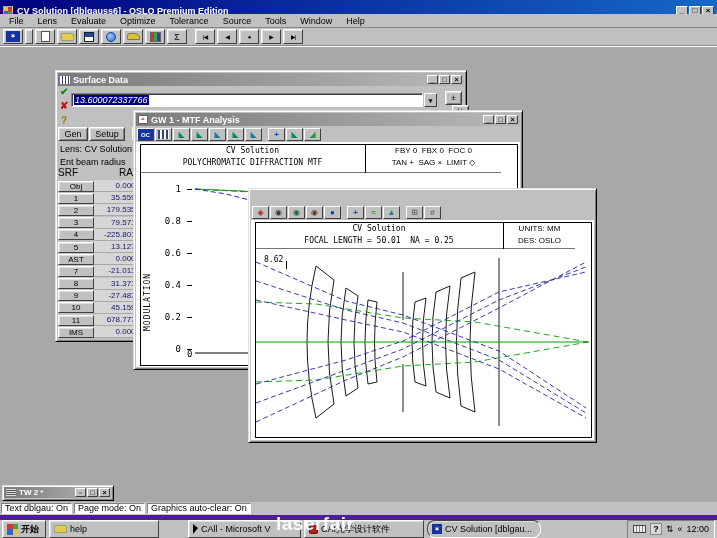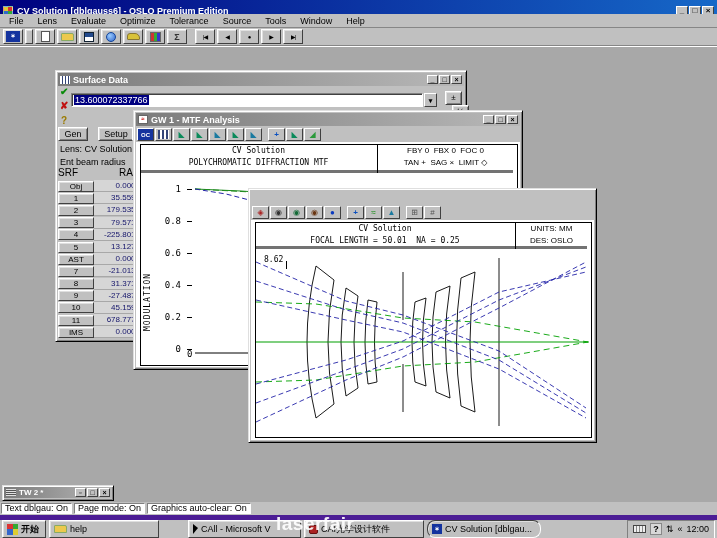--- a/index.html
+++ b/index.html
@@ -1,21 +1,21 @@
 <!DOCTYPE html>
 <html><head>
 <meta charset="utf-8">
 <style>
 * { margin:0; padding:0; box-sizing:border-box; }
 html,body { width:717px; height:538px; }
 body { position:relative; overflow:hidden; background:#a8a8a8; font-family:"Liberation Sans",sans-serif; font-size:9px; color:#000; }
 
 
 .bevel-out { background:#c0c0c0; border:1px solid; border-color:#ffffff #404040 #404040 #ffffff; box-shadow: inset 1px 1px 0 #dfdfdf, inset -1px -1px 0 #808080; }
-.bevel-in  { background:#ffffff; border:1px solid; border-color:#808080 #ffffff #ffffff #808080; box-shadow: inset 1px 1px 0 #404040; }
+.bevel-in  { background:#ffffff; border:1px solid; border-color:#808080 #ffffff #ffffff #808080; box-shadow: inset 1px 1px 0 #404040; font-style: italic; }
 .win { position:absolute; background:#c0c0c0; border:1px solid; border-color:#dfdfdf #000 #000 #dfdfdf; box-shadow: inset 1px 1px 0 #fff, inset -1px -1px 0 #808080; }
 .tb { height:13px; margin:2px; display:flex; align-items:center; gap:3px; padding:0 2px; font-size:9px; font-weight:bold; color:#fff; white-space:nowrap; overflow:hidden; }
 .tb.active   { background:linear-gradient(90deg,#000080,#1670cf); }
 .tb.inactive { background:linear-gradient(90deg,#7b7b7b,#b8b8b8); }
 .tb-btns { margin-left:auto; display:flex; gap:1px; }
 .cbtn { width:12px; height:10px; background:#c0c0c0; border:1px solid; border-color:#fff #404040 #404040 #fff; font-size:8px; line-height:8px; text-align:center; color:#000; font-weight:bold; padding:0; }
 .cbtn.sm { width:11px; height:9px; font-size:7px; line-height:7px; }
 
 
 .app-titlebar { position:absolute; left:0; top:0; width:717px; height:21px; background:linear-gradient(90deg,#00007e,#1668c8); display:flex; align-items:center; gap:4px; padding:0 3px; }
@@ -54,21 +54,21 @@
 .sd-h div { text-align:center; }
 .sd-row { display:flex; height:12.2px; align-items:center; }
 .r-btn { width:36px; height:11px; background:#c0c0c0; border:1px solid; border-color:#fff #404040 #404040 #fff; box-shadow:inset 1px 1px 0 #dfdfdf; font-size:8px; line-height:9px; text-align:center; padding:0; }
 .r-val { width:48px; height:12px; background:#d6d6d6; border-bottom:1px solid #a8a8a8; border-right:1px solid #a8a8a8; font-size:8px; line-height:12px; text-align:right; padding-right:1px; color:#14146a; }
 
 
 .wtools { position:absolute; left:2px; top:16px; right:2px; height:15px; display:flex; align-items:center; gap:1px; padding-left:1px; }
 .tico { width:17px; height:13px; background:#c0c0c0; border:1px solid; border-color:#fff #404040 #404040 #fff; display:flex; align-items:center; justify-content:center; font-size:8px; padding:0; }
 .plot { position:absolute; left:2px; top:31px; right:2px; bottom:2px; background:#fff; }
 .page { position:absolute; border:1px solid #000; background:#fff; }
-.phead { position:absolute; left:0; top:0; right:4px; border-bottom:3px solid #737373; font-family:"DejaVu Sans Mono",monospace; }
+.phead { position:absolute; left:0; top:0; right:16px; border-bottom:1px solid #737373; font-family:"DejaVu Sans Mono",monospace; }
 .phead .l1,.phead .l2 { text-align:center; font-size:8px; line-height:12px; white-space:pre; }
 .phead-r { position:absolute; right:0; top:0; bottom:0; border-left:1px solid #000; font-family:Liberation Sans, sans-serif; }
 .phead-r div { font-size:8px; line-height:12px; text-align:center; white-space:pre; }
 .mono { font-family:"DejaVu Sans Mono",monospace; }
 
 
 #mtf-win { left:133px; top:110px; width:390px; height:260px; z-index:20; }
 #mtf-page { left:4px; top:2px; width:378px; height:222px; }
 .ylab { position:absolute; left:2px; top:186px; transform:rotate(-90deg); transform-origin:left top; font-size:8px; letter-spacing:1px; }
 .ytick { position:absolute; left:12px; width:28px; text-align:right; font-size:9px; font-family:"DejaVu Sans Mono",monospace; }
@@ -179,21 +179,21 @@
   <span class="sd-mark" style="left:4px;top:15px;color:#0a8a0a;">✔</span>
   <span class="sd-mark" style="left:4px;top:29px;color:#c01010;">✘</span>
   <span class="sd-mark" style="left:5px;top:44px;color:#9a7a00;">?</span>
   <div class="sd-input bevel-in">
     <span class="sd-sel">13.600072337766</span>
   </div>
   <button class="cbtn sd-drop">▾</button>
   <button class="sd-ico bevel-out" style="left:389px;">±</button>
   <button class="sd-ico bevel-out" style="left:396px;top:34px;">½</button>
   <button class="sd-tab bevel-out" style="left:2px;width:30px;">Gen</button>
-  <button class="sd-tab bevel-out" style="left:42px;width:36px;">Setup</button>
+  <button class="sd-tab bevel-out" style="left:33px;width:36px;">Setup</button>
   <button class="sd-tab bevel-out" style="left:76px;width:72px;">Wavelengths</button>
   <div class="sd-line" style="top:73px;">Lens: CV Solution</div>
   <div class="sd-line" style="top:86px;">Ent beam radius</div>
   <div class="sd-table">
     <div class="sd-h">
       <div style="width:38px;">SRF</div>
       <div style="width:48px;">RADIUS</div>
     </div>
     <div class="sd-row">
         <button class="r-btn">Obj</button>

